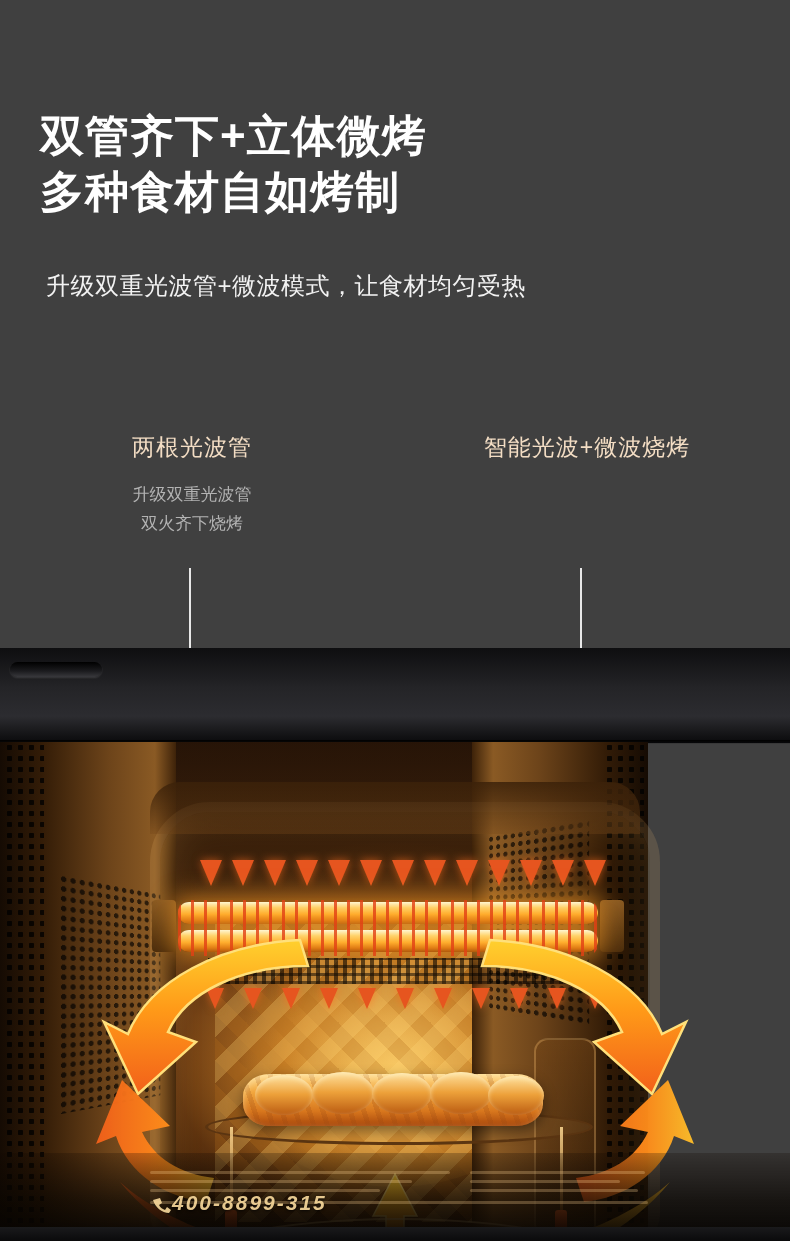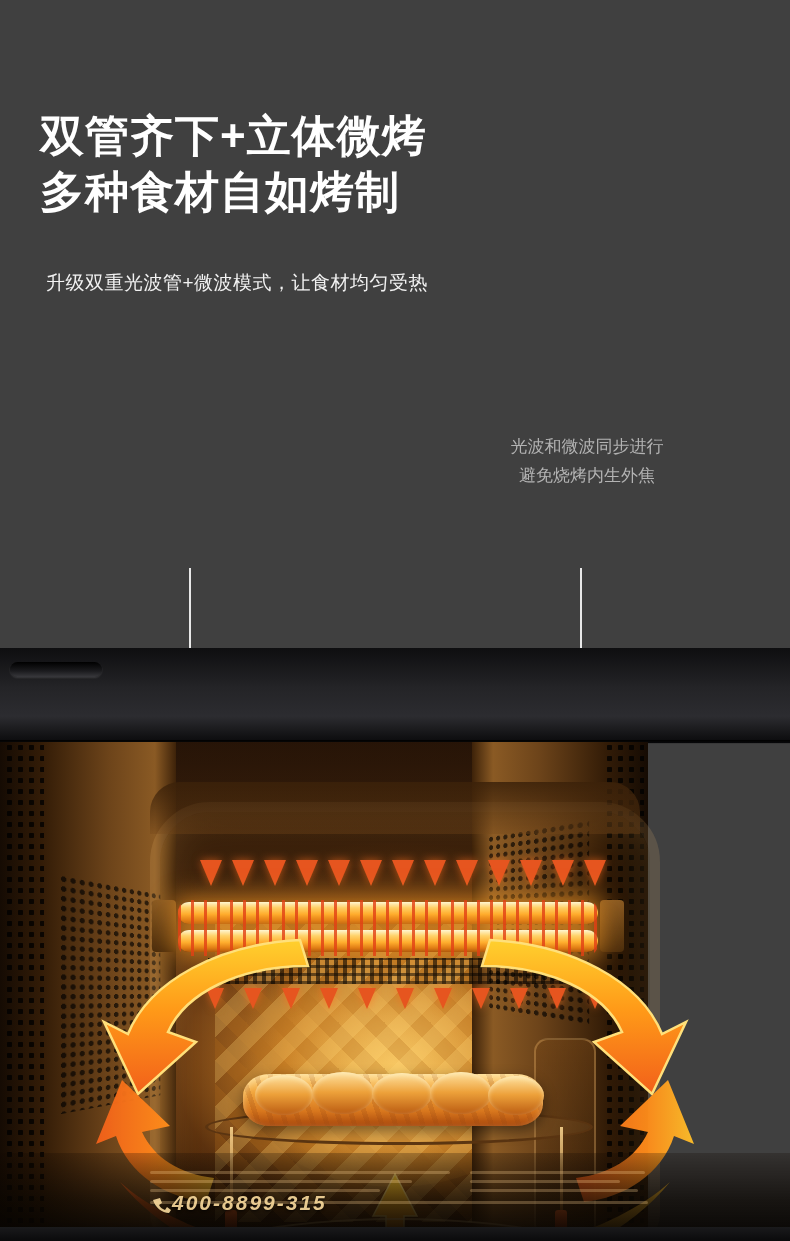--- a/index.html
+++ b/index.html
@@ -29,21 +29,21 @@
     font-weight: bold;
     line-height: 1.28;
     letter-spacing: 1px;
     white-space: pre-line;
   }
   .subhead {
     position: absolute;
     left: 46px;
     top: 270px;
     color: #f2f2f2;
-    font-size: 19px;
+    font-size: 24px;
     letter-spacing: 0.5px;
   }
 
   
   .badge {
     position: absolute;
     left: 653px;
     top: 114px;
     width: 86px;
     height: 110px;
@@ -360,24 +360,28 @@
 <body>
 
 <div id="page">
 
   <div class="headline">双管齐下+立体微烤
 多种食材自如烤制</div>
 
   <div class="subhead">升级双重光波管+微波模式，让食材均匀受热</div>
 
 
+  <div class="feature" id="feature-left">
+    <div class="feature-title">两根光波管</div>
+    <div class="feature-desc">升级双重光波管
+双火齐下烧烤</div>
+  </div>
 
   <div class="feature" id="feature-right">
-    <div class="feature-desc">光波和微波同步进行
-避免烧烤内生外焦</div>
+    <div class="feature-title">智能光波+微波烧烤</div>
   </div>
 
   <div class="lead-line" id="lead-left-v"></div>
   <div class="lead-dot" id="lead-left-dot"></div>
   <div class="lead-line" id="lead-right-v"></div>
   <div class="lead-line" id="lead-right-h"></div>
   <div class="lead-dot" id="lead-right-dot"></div>
 
   <div id="oven">
 

